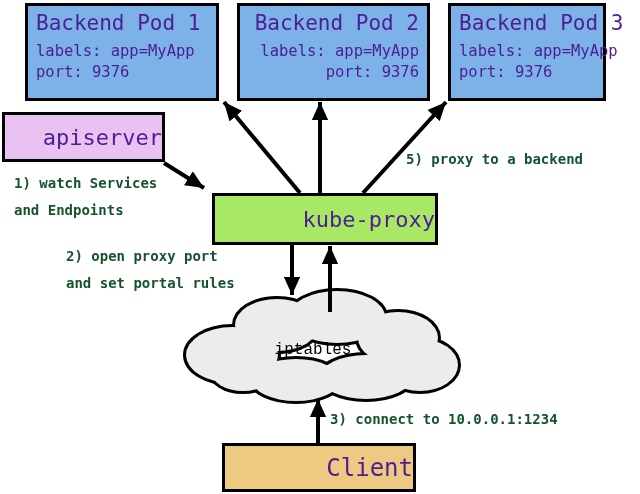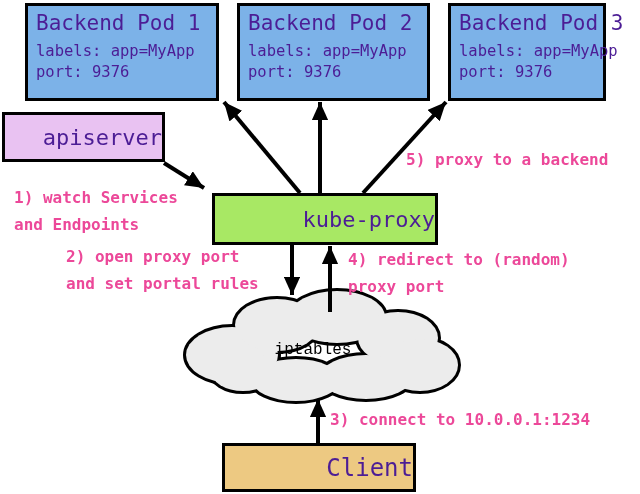--- a/index.html
+++ b/index.html
@@ -64,39 +64,39 @@
     left: 212px; top: 193px; width: 226px; height: 52px;
     background: var(--kube-proxy);
     font-size: 22px;
   }
   #client-box {
     left: 222px; top: 443px; width: 194px; height: 49px;
     background: var(--client);
     font-size: 24px;
   }
   #pod-1 { left: 25px;  top: 3px; width: 194px; height: 98px; }
-  #pod-2 { left: 237px; top: 3px; width: 193px; height: 98px; }
+  #pod-2 { left: 237px; top: 3px; width: 193px; height: 98px; text-align: right; }
   #pod-3 { left: 448px; top: 3px; width: 158px; height: 98px; }
   #iptables-label {
     position: absolute;
     left: 253px; top: 341px; width: 120px;
     text-align: center;
     font-size: 16px;
     color: #000000;
     font-family: Liberation Mono, monospace;
   }
   .step-label {
     position: absolute;
-    font-size: 16px;
+    font-size: 14px;
     font-weight: bold;
     line-height: 27px;
-    color: #ec4899;
+    color: #14532d;
     white-space: pre-line;
   }
-  #step-1 { left: 14px;  top: 184px; }
+  #step-1 { left: 14px;  top: 170px; }
   #step-2 { left: 66px;  top: 243px; }
   #step-3 { left: 330px; top: 406px; }
   #step-4 { left: 348px; top: 246px; }
   #step-5 { left: 406px; top: 146px; }
   .arrow {
     stroke: var(--line);
     stroke-width: 4;
     fill: none;
   }
   .cloud-stroke { stroke: var(--line); stroke-width: 6; fill: var(--cloud); }
@@ -173,17 +173,15 @@
     <span>Client</span>
   </div>
 
   <div id="iptables-label">iptables</div>
 
   <div class="step-label" id="step-1">1) watch Services
 and Endpoints</div>
   <div class="step-label" id="step-2">2) open proxy port
 and set portal rules</div>
   <div class="step-label" id="step-3">3) connect to 10.0.0.1:1234</div>
-  <div class="step-label" id="step-4">4) redirect to (random)
-proxy port</div>
   <div class="step-label" id="step-5">5) proxy to a backend</div>
 
 </div>
 
 </body></html>

